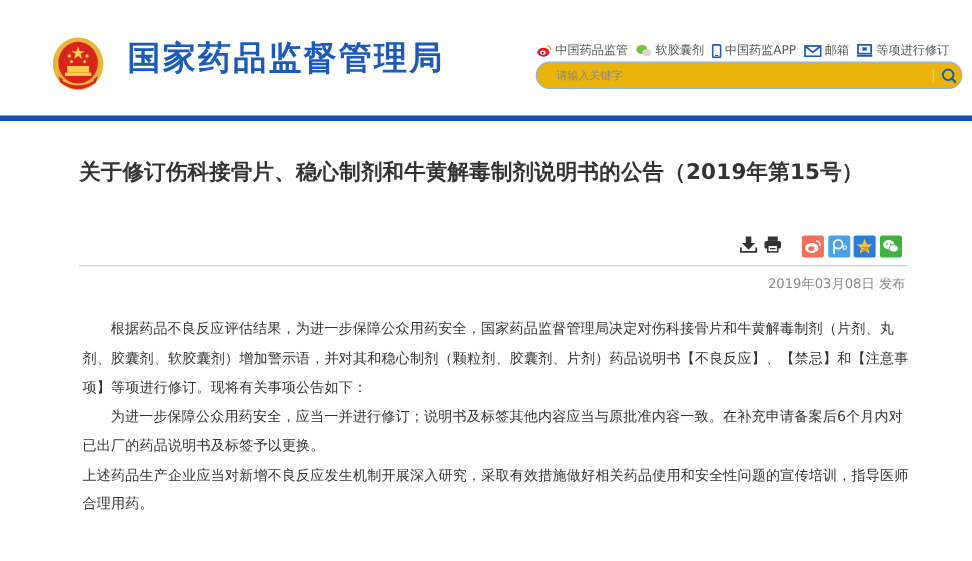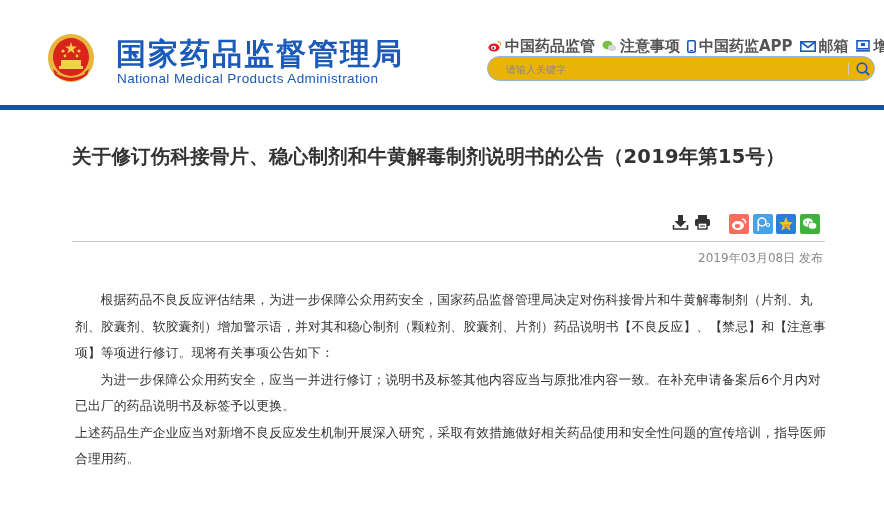--- a/index.html
+++ b/index.html
@@ -5,21 +5,21 @@
   * { margin: 0; padding: 0; box-sizing: border-box; }
   html, body { width: 884px; height: 510px; overflow: hidden; background: #ffffff; }
   body { font-family: "DejaVu Sans", "Liberation Sans", sans-serif; color: #333; position: relative; }
 
   .header { position: absolute; left: 12px; top: 0; width: 884px; height: 86px; background: #fff; }
   .emblem { position: absolute; left: 35px; top: 33px; width: 48px; height: 52px; }
   .logo-cn { position: absolute; left: 104px; top: 37px; font-size: 30px; font-weight: bold; color: #1a5ab8; letter-spacing: 2px; white-space: nowrap; line-height: 34px; }
   .logo-en { position: absolute; left: 105px; top: 71px; font-family: "Liberation Sans", sans-serif; font-size: 13.5px; color: #1a5ab8; letter-spacing: 0.4px; white-space: nowrap; line-height: 16px; }
 
   .toplinks { position: absolute; left: 476px; top: 38px; height: 16px; display: flex; align-items: center; white-space: nowrap; }
-  .toplink { display: flex; align-items: center; font-size: 15px; color: #555; margin-right: 7px; cursor: pointer; line-height: 14px; font-weight: bold; }
+  .toplink { display: flex; align-items: center; font-size: 11px; color: #555; margin-right: 7px; cursor: pointer; line-height: 14px; }
   .toplink svg { margin-right: 3px; }
 
   .search { position: absolute; left: 475px; top: 56px; width: 388px; height: 25px; border: 1px solid #8ab4e6; border-radius: 13px; background: #eab308; }
   .search input { position: absolute; left: 18px; top: 3px; width: 330px; height: 18px; border: none; outline: none; font-size: 10px; color: #333; background: transparent; font-family: "DejaVu Sans", sans-serif; }
   .search input::placeholder { color: #888; }
   .search .sep { position: absolute; left: 360px; top: 6px; width: 1px; height: 12px; background: #ccc; }
   .search .btn { position: absolute; left: 366px; top: 3px; width: 18px; height: 18px; cursor: pointer; }
 
   .blue-bar { position: absolute; left: 0; top: 105px; width: 884px; height: 5px; background: #1351b4; }
 
@@ -48,38 +48,37 @@
     <circle cx="16" cy="18" r="1.6" fill="#f7d048"></circle>
     <circle cx="32" cy="18" r="1.6" fill="#f7d048"></circle>
     <circle cx="18" cy="23" r="1.4" fill="#f7d048"></circle>
     <circle cx="30" cy="23" r="1.4" fill="#f7d048"></circle>
     <rect x="14" y="27" width="20" height="6" fill="#f7d048"></rect>
     <rect x="12" y="33" width="24" height="3" fill="#f7d048"></rect>
     <path d="M6 36 Q24 52 42 36 L40 42 Q24 54 8 42 Z" fill="#d9241c"></path>
     <path d="M10 40 Q24 48 38 40" stroke="#e8b63c" stroke-width="1.5" fill="none"></path>
   </svg>
   <div class="logo-cn">国家药品监督管理局</div>
-  <div class="logo-en">National Medical Products Administration</div>
 
   <div class="toplinks">
     <a class="toplink">
       <svg width="14" height="12" viewBox="0 0 14 12">
         <ellipse cx="6" cy="7.5" rx="5.5" ry="4" fill="#e6162d"></ellipse>
         <ellipse cx="5.5" cy="7.8" rx="2.6" ry="2" fill="#fff"></ellipse>
         <circle cx="5.3" cy="8" r="1" fill="#222"></circle>
         <path d="M9.5 1.5 Q13 2 12.5 5.5" stroke="#f5a623" stroke-width="1.3" fill="none"></path>
       </svg>
       <span>中国药品监管</span>
     </a>
     <a class="toplink">
       <svg width="15" height="12" viewBox="0 0 15 12">
         <ellipse cx="5.5" cy="5" rx="5" ry="4.2" fill="#7ac142"></ellipse>
         <ellipse cx="10" cy="8" rx="4" ry="3.2" fill="#d8d8d8"></ellipse>
       </svg>
-      <span>注意事项</span>
+      <span>软胶囊剂</span>
     </a>
     <a class="toplink">
       <svg width="9" height="13" viewBox="0 0 9 13">
         <rect x="0.8" y="0.8" width="7.4" height="11.4" rx="1.2" fill="none" stroke="#1a5ab8" stroke-width="1.6"></rect>
         <rect x="3" y="10" width="3" height="1" fill="#1a5ab8"></rect>
       </svg>
       <span>中国药监APP</span>
     </a>
     <a class="toplink">
       <svg width="16" height="11" viewBox="0 0 16 11">
@@ -87,21 +86,21 @@
         <path d="M1 1 L8 6.5 L15 1" stroke="#1a5ab8" stroke-width="1.6" fill="none"></path>
       </svg>
       <span>邮箱</span>
     </a>
     <a class="toplink">
       <svg width="15" height="12" viewBox="0 0 15 12">
         <rect x="1" y="0.8" width="12" height="8" fill="none" stroke="#1a5ab8" stroke-width="1.6"></rect>
         <rect x="5" y="3" width="4" height="3" fill="#1a5ab8"></rect>
         <rect x="0" y="10" width="14" height="1.6" fill="#1a5ab8"></rect>
       </svg>
-      <span>增加警示语</span>
+      <span>等项进行修订</span>
     </a>
   </div>
 
   <div class="search">
     <input type="text" placeholder="请输入关键字" style="">
     <span class="sep"></span>
     <svg class="btn" viewBox="0 0 18 18">
       <circle cx="8" cy="8" r="4.8" fill="none" stroke="#1a5ab8" stroke-width="1.7"></circle>
       <line x1="11.4" y1="11.4" x2="14.5" y2="14.5" stroke="#1a5ab8" stroke-width="1.8" stroke-linecap="round"></line>
     </svg>

